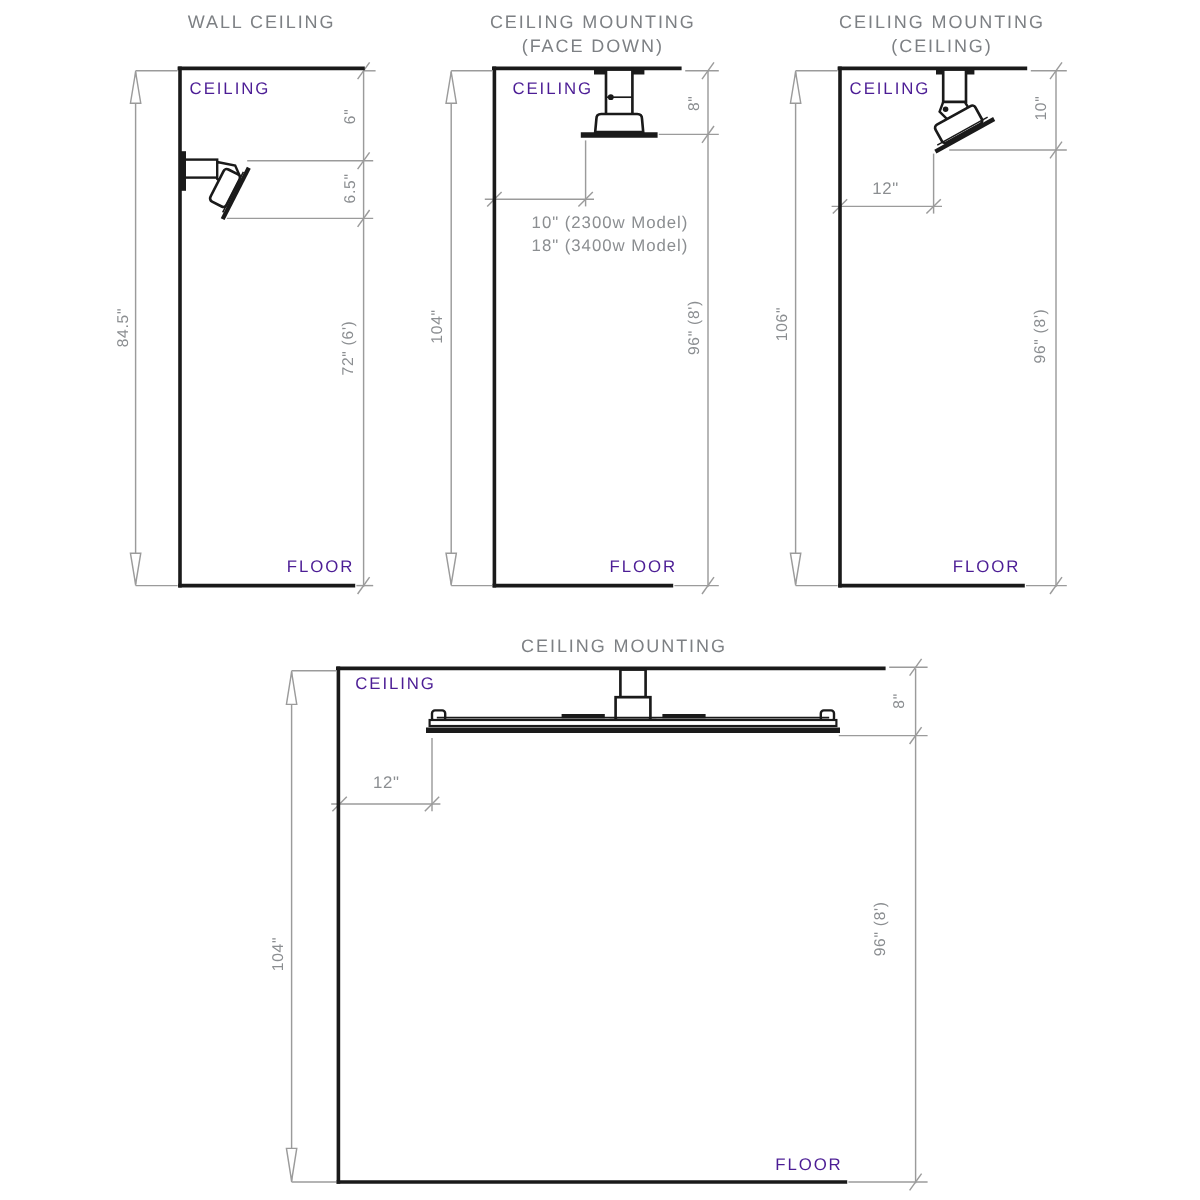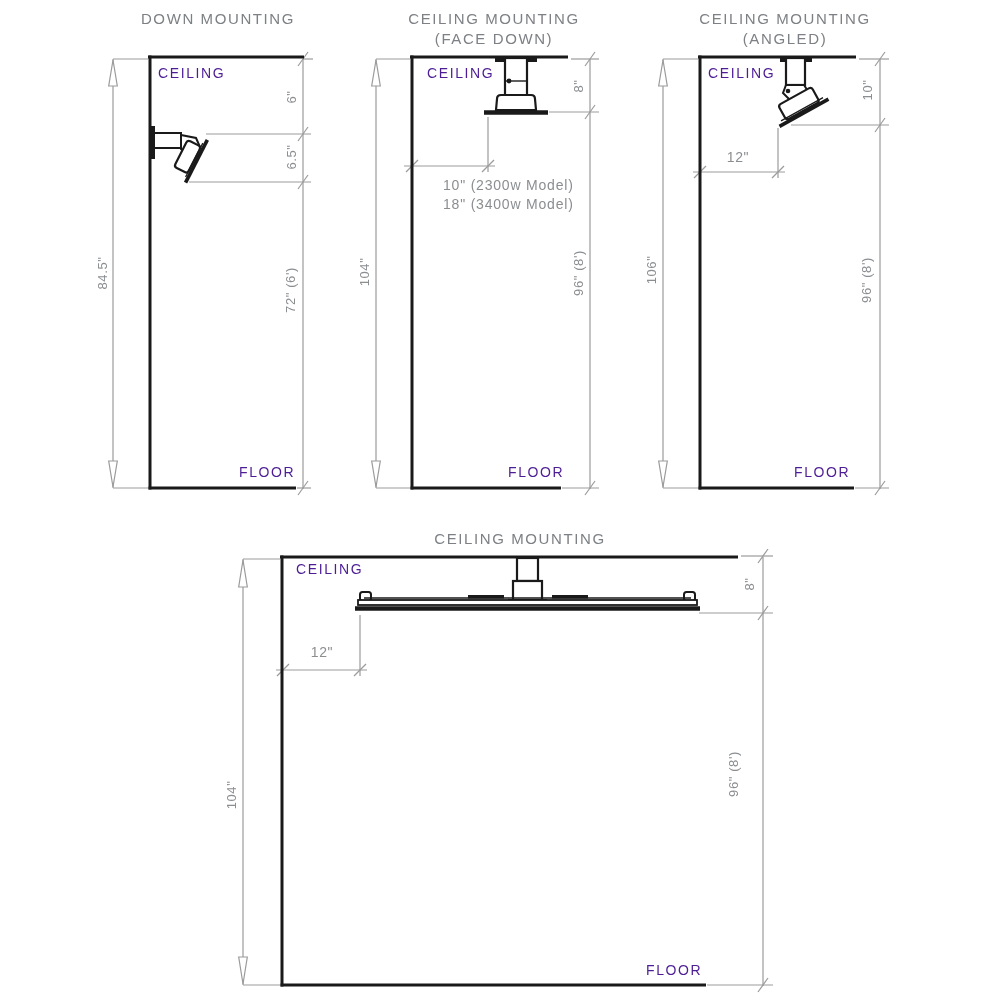--- a/index.html
+++ b/index.html
@@ -177,40 +177,40 @@
         <rect x="684" y="592" width="11" height="9" rx="2.5" fill="#ffffff" stroke="#1a1a1a" stroke-width="2"></rect>
         <line x1="364" y1="598" x2="691" y2="598" stroke="#1a1a1a" stroke-width="1.4"></line>
         <rect x="358" y="600" width="339" height="5" fill="#ffffff" stroke="#1a1a1a" stroke-width="1.8"></rect>
         <line x1="355" y1="608.5" x2="700" y2="608.5" stroke="#1a1a1a" stroke-width="4.5"></line>
         <rect x="468" y="595" width="36" height="3.5" fill="#1a1a1a"></rect>
         <rect x="552" y="595" width="36" height="3.5" fill="#1a1a1a"></rect>
       </g>
     </g>
   </svg>
 
-  <div class="title" style="left:88px;top:9px;width:260px;">DOWN MOUNTING</div>
+  <div class="title" style="left:88px;top:9px;width:260px;">WALL CEILING</div>
   <div class="lbl" style="left:158px;top:65px;">CEILING</div>
   <div class="lbl" style="left:239px;top:464px;">FLOOR</div>
   <div class="vdim" style="left:102px;top:273px;">84.5"</div>
   <div class="vdim" style="left:291px;top:97px;">6"</div>
   <div class="vdim" style="left:291px;top:157px;">6.5"</div>
   <div class="vdim" style="left:290px;top:290px;">72" (6')</div>
 
   <div class="title" style="left:364px;top:9px;width:260px;"><span>CEILING MOUNTING</span><br>
        <span>(FACE DOWN)</span></div>
   <div class="lbl" style="left:427px;top:65px;">CEILING</div>
   <div class="lbl" style="left:508px;top:464px;">FLOOR</div>
   <div class="vdim" style="left:364px;top:272px;">104"</div>
   <div class="vdim" style="left:578px;top:86px;">8"</div>
   <div class="vdim" style="left:578px;top:273px;">96" (8')</div>
   <div class="model" style="left:443px;top:176px;">10" (2300w Model)</div>
   <div class="model" style="left:443px;top:195px;">18" (3400w Model)</div>
 
   <div class="title" style="left:655px;top:9px;width:260px;"><span>CEILING MOUNTING</span><br>
-       <span>(ANGLED)</span></div>
+       <span>(CEILING)</span></div>
   <div class="lbl" style="left:708px;top:65px;">CEILING</div>
   <div class="lbl" style="left:794px;top:464px;">FLOOR</div>
   <div class="vdim" style="left:651px;top:270px;">106"</div>
   <div class="vdim" style="left:867px;top:90px;">10"</div>
   <div class="vdim" style="left:866px;top:280px;">96" (8')</div>
   <div class="dim" style="left:738px;top:157px;font-size:14px;">12"</div>
 
   <div class="title" style="left:390px;top:529px;width:260px;">CEILING MOUNTING</div>
   <div class="lbl" style="left:296px;top:561px;">CEILING</div>
   <div class="lbl" style="left:646px;top:962px;">FLOOR</div>

